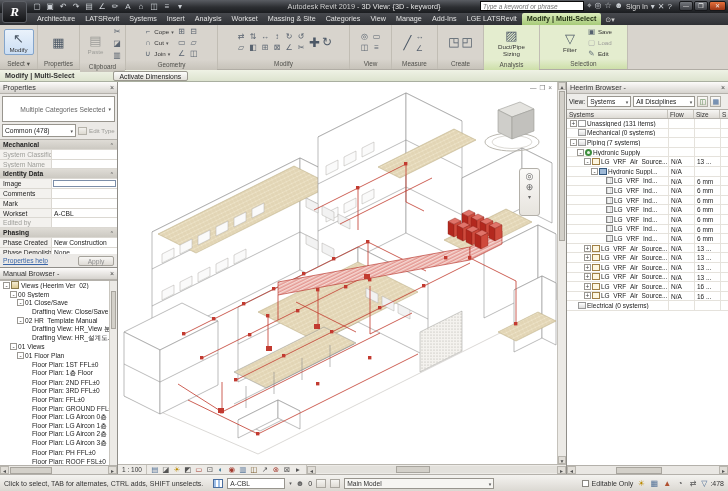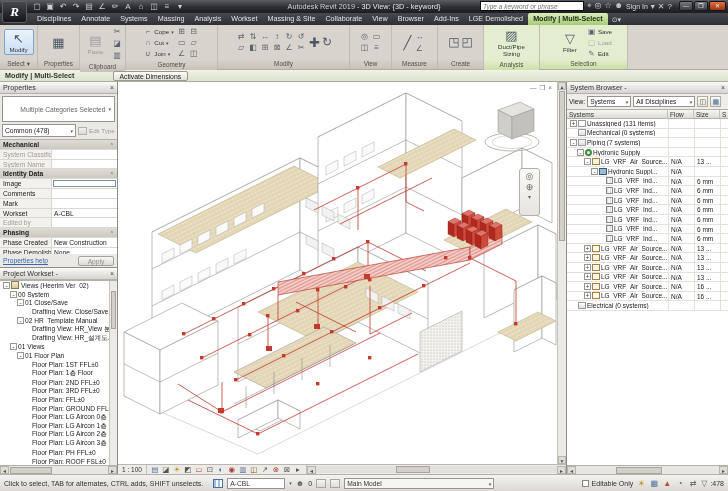--- a/index.html
+++ b/index.html
@@ -172,32 +172,32 @@
   <div class="winbtns">
     <span class="winbtn">—</span>
     <span class="winbtn">❒</span>
     <span class="winbtn close">✕</span>
   </div>
 </div>
 
 <div class="tabrow">
   <span style="display:flex">
 
-  <span class="tab">Disciplines</span>
-      <span class="tab">Annotate</span>
+  <span class="tab">Architecture</span>
+      <span class="tab">LATSRevit</span>
       <span class="tab">Systems</span>
-      <span class="tab">Massing</span>
+      <span class="tab">Insert</span>
       <span class="tab">Analysis</span>
       <span class="tab">Workset</span>
       <span class="tab">Massing &amp; Site</span>
-      <span class="tab">Collaborate</span>
+      <span class="tab">Categories</span>
       <span class="tab">View</span>
-      <span class="tab">Browser</span>
+      <span class="tab">Manage</span>
       <span class="tab">Add-Ins</span>
-      <span class="tab">LGE Demolished</span>
+      <span class="tab">LGE LATSRevit</span>
     </span>
   <span class="tab ctx">Modify | Multi-Select</span>
   <span class="ribopts">⊙▾</span>
 </div>
 
 <div class="ribbon">
   <div class="rpanel" style="width:38px">
     <div class="pcontent">
       <div class="bigbtn sel">
         <span class="bico">↖</span>
@@ -438,21 +438,21 @@
             <span class="pval">None</span>
           </div>
         </div>
       <div class="propfoot">
         <span class="phelp">Properties help</span>
         <span class="applybtn">Apply</span>
       </div>
     </div>
     <div class="pbrowser">
       <div class="panelhdr">
-        <span>Project Workset -</span>
+        <span>Manual Browser -</span>
         <span class="x">×</span>
       </div>
       <div class="ptree">
         <div>
 
             <div class="trow" style="padding-left: 3px;">
               <span class="exp">-</span>
               <span class="tic views-icon"></span>
               <span style="overflow:hidden">Views (Heerim Ver_02)</span>
             </div>
@@ -810,21 +810,21 @@
       <span class="scrbtn">◄</span>
       <span class="scrtrack" style="background:#e3e1dc">
           <span style="display:block;width:34px;height:7px;background:#d3d0c9;border:1px solid #a8a59e;margin-left:80px"></span>
         </span>
       <span class="scrbtn">►</span>
     </div>
   </div>
 
   <div class="sysbrowser">
     <div class="panelhdr">
-      <span>System Browser -</span>
+      <span>Heerim Browser -</span>
       <span class="x">×</span>
     </div>
     <div class="sbtoolbar">
       <span>View:</span>
       <span class="sbcombo" style="width:44px">
           <span>Systems</span>
           <span class="car" style="margin-left:auto">▾</span>
         </span>
       <span class="sbcombo" style="width:62px">
           <span>All Disciplines</span>

